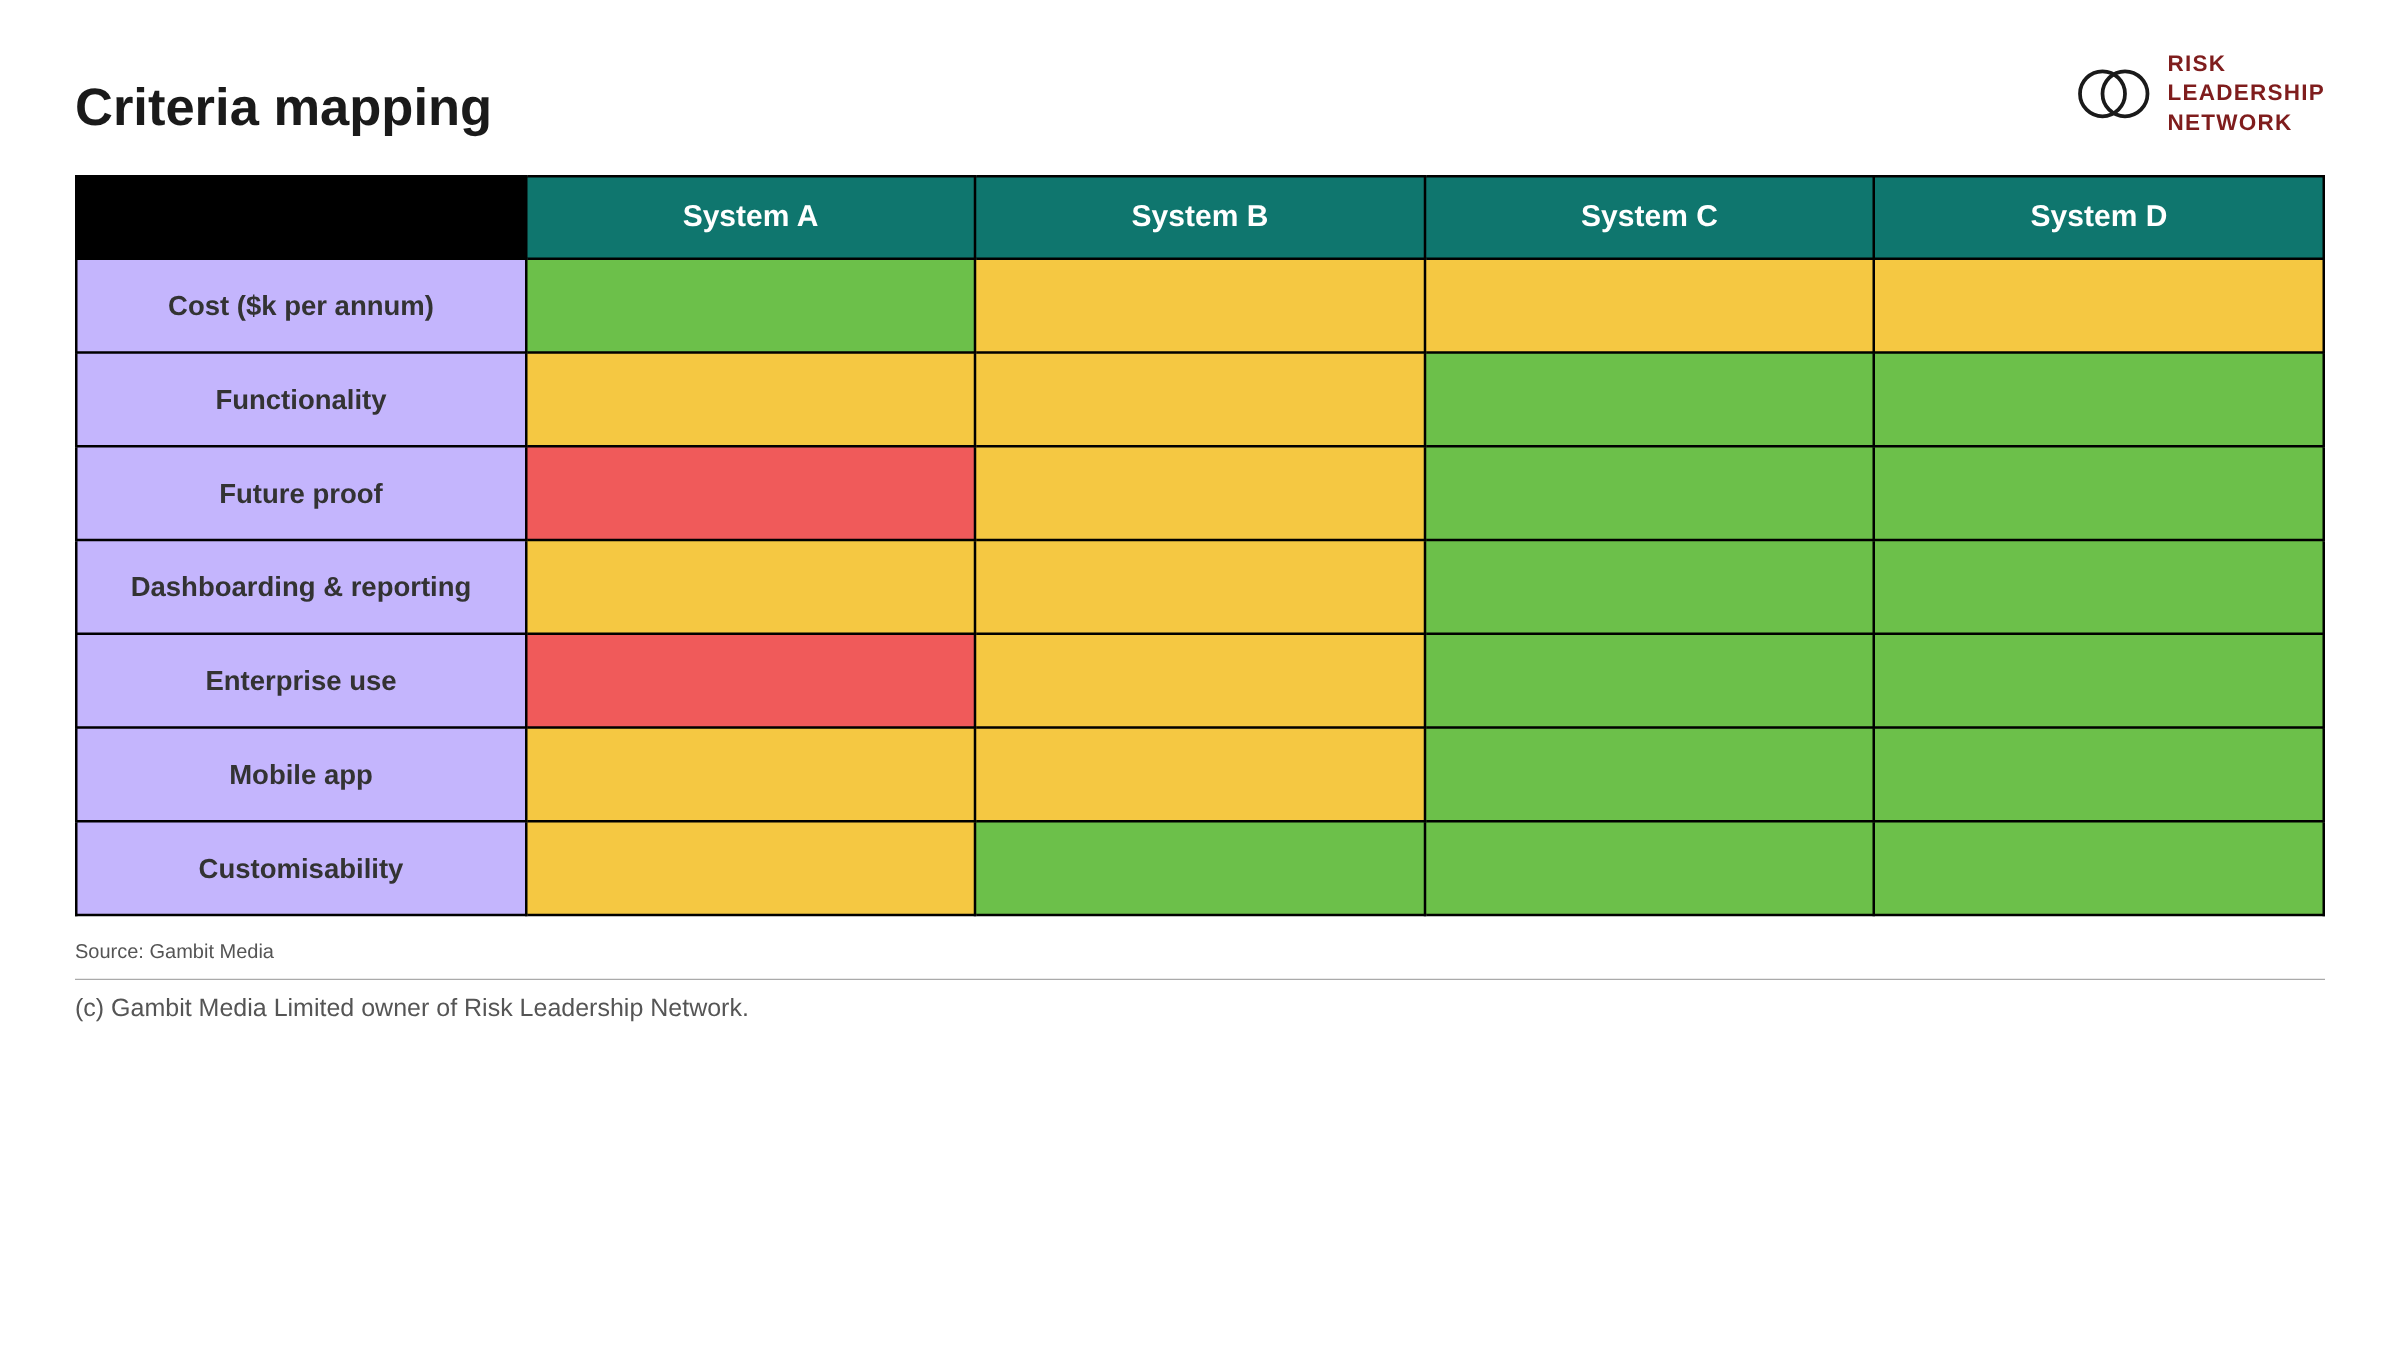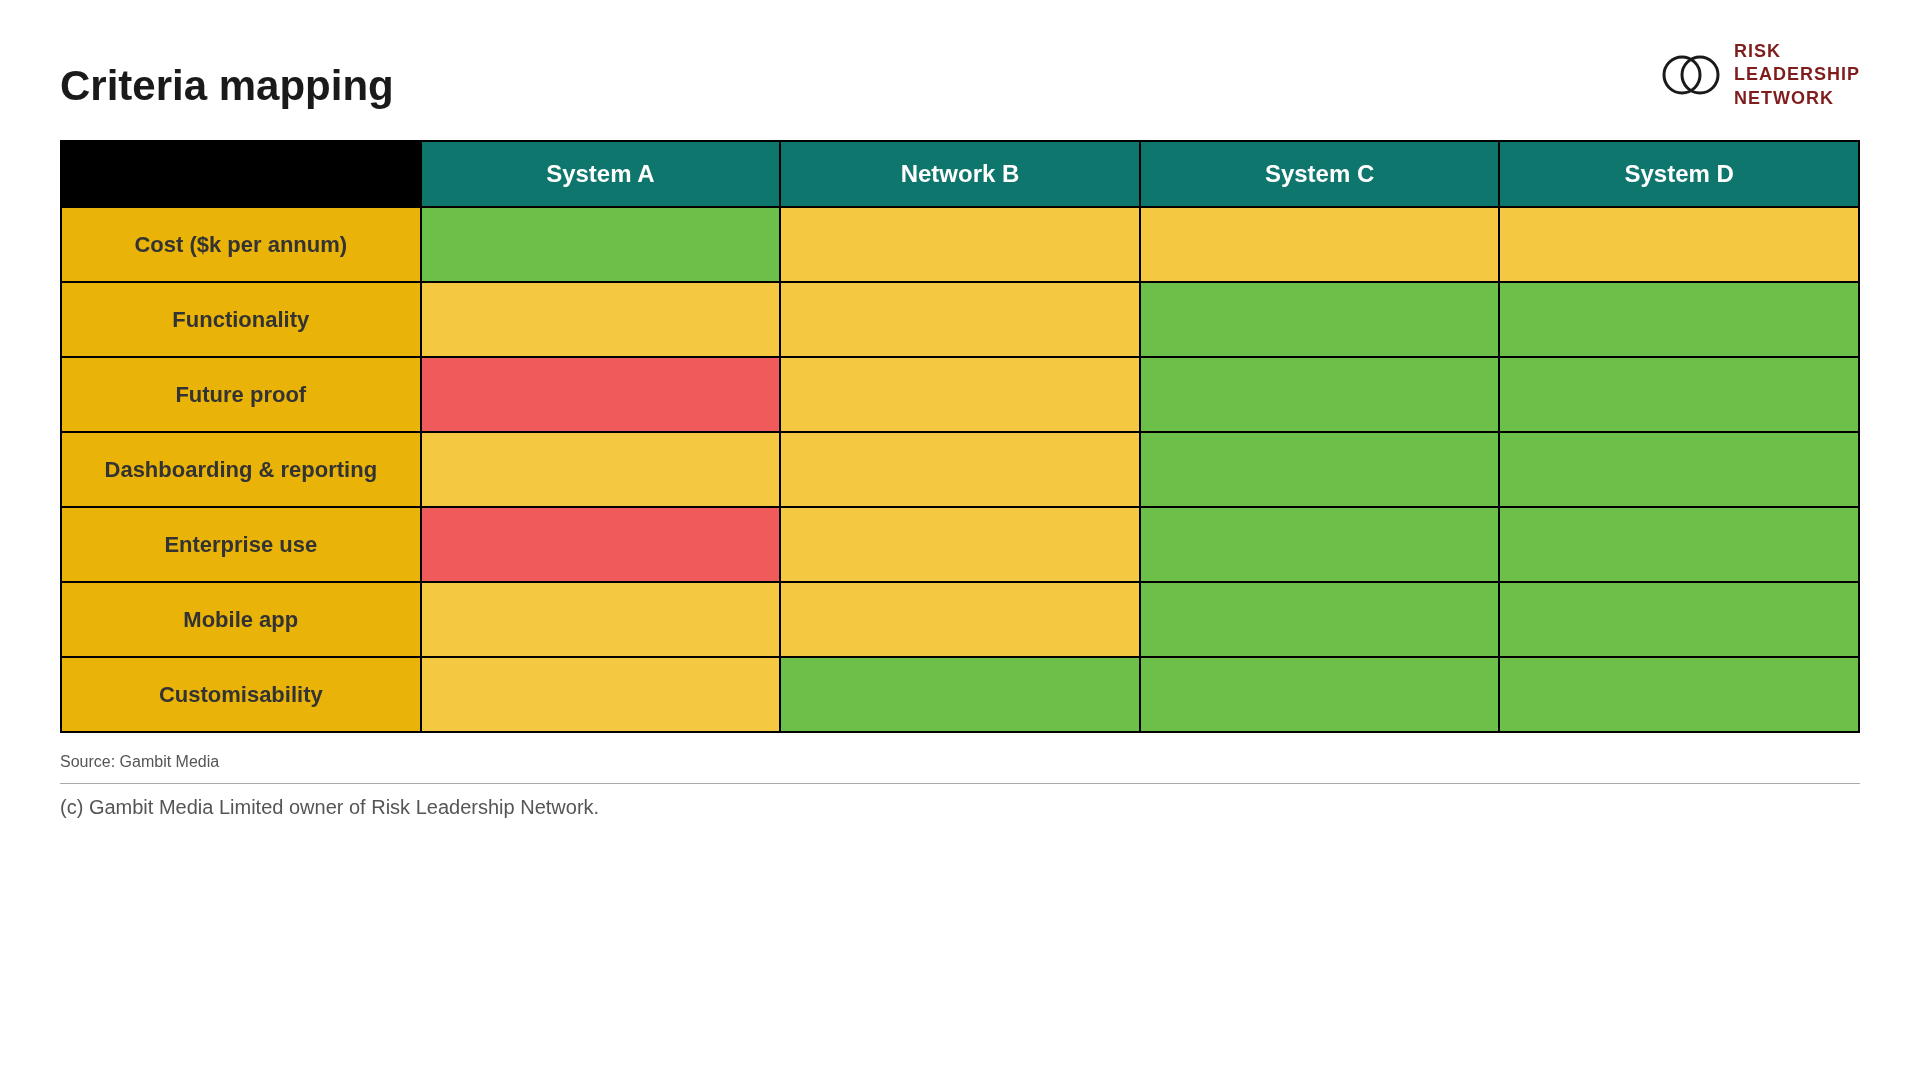--- a/index.html
+++ b/index.html
@@ -78,21 +78,21 @@
     tbody tr td {
       border: 2px solid #000;
       height: 75px;
       text-align: center;
       font-size: 22px;
       font-weight: 600;
       color: #333333;
     }
 
     tbody tr td:first-child {
-      background-color: #eab308;
+      background-color: #c4b5fd;
       padding: 10px 18px;
     }
 
     .color-green { background-color: #6cc04a; }
     .color-yellow { background-color: #f5c842; }
     .color-red { background-color: #f05a5a; }
 
     .footer-section {
       margin-top: 20px;
     }
@@ -137,21 +137,21 @@
 LEADERSHIP
 NETWORK</div>
     </div>
   </div>
 
   <table>
     <thead>
       <tr>
         <th></th>
         <th>System A</th>
-        <th>Network B</th>
+        <th>System B</th>
         <th>System C</th>
         <th>System D</th>
       </tr>
     </thead>
     <tbody id="table-body">
 
     <tr>
           <td>Cost ($k per annum)</td>
           <td class="color-green"></td>
           <td class="color-yellow"></td>

